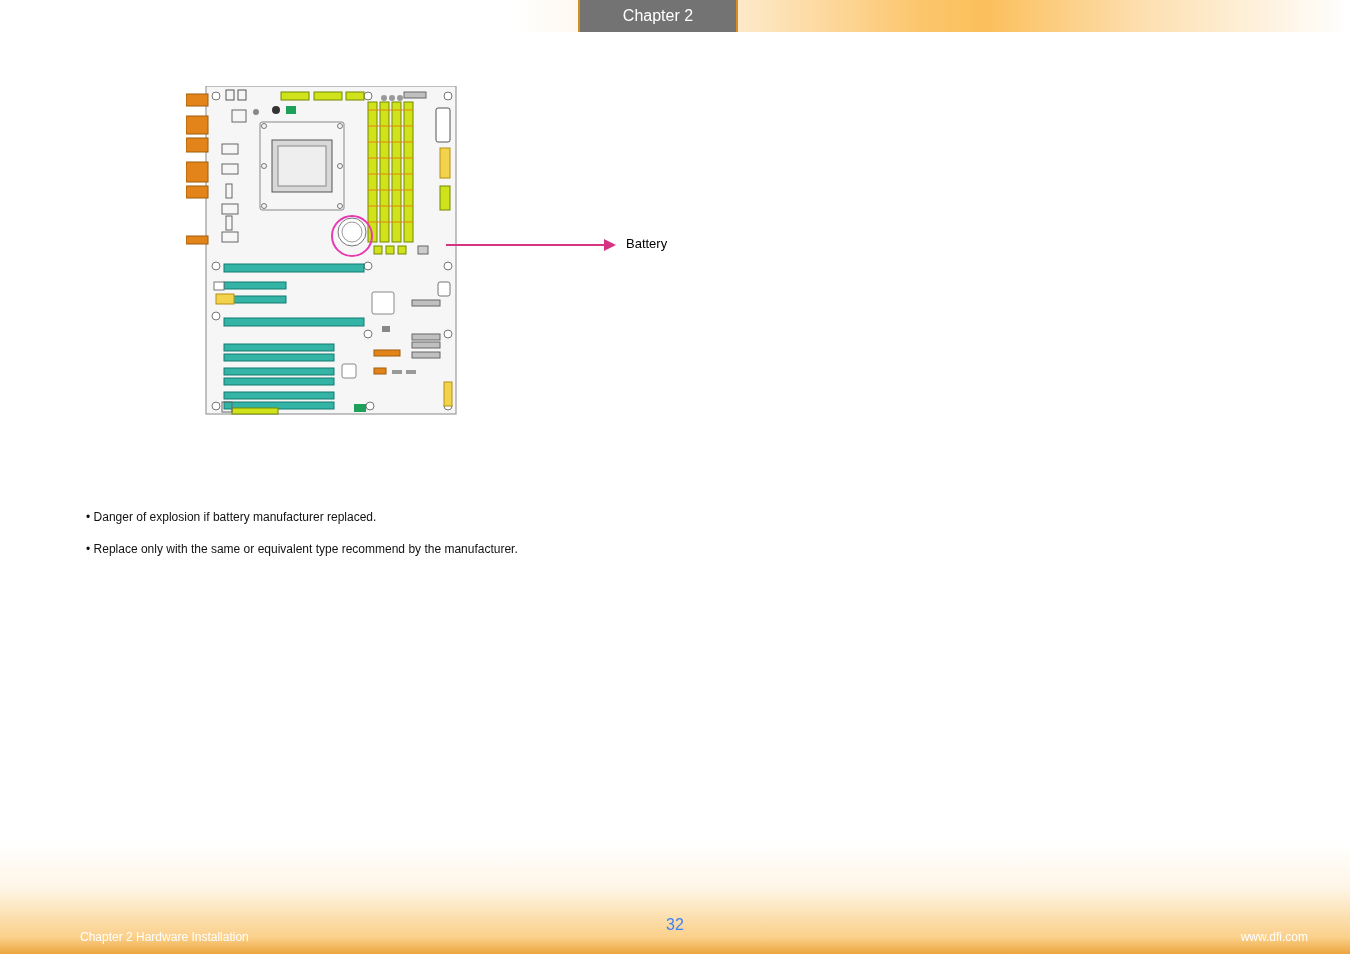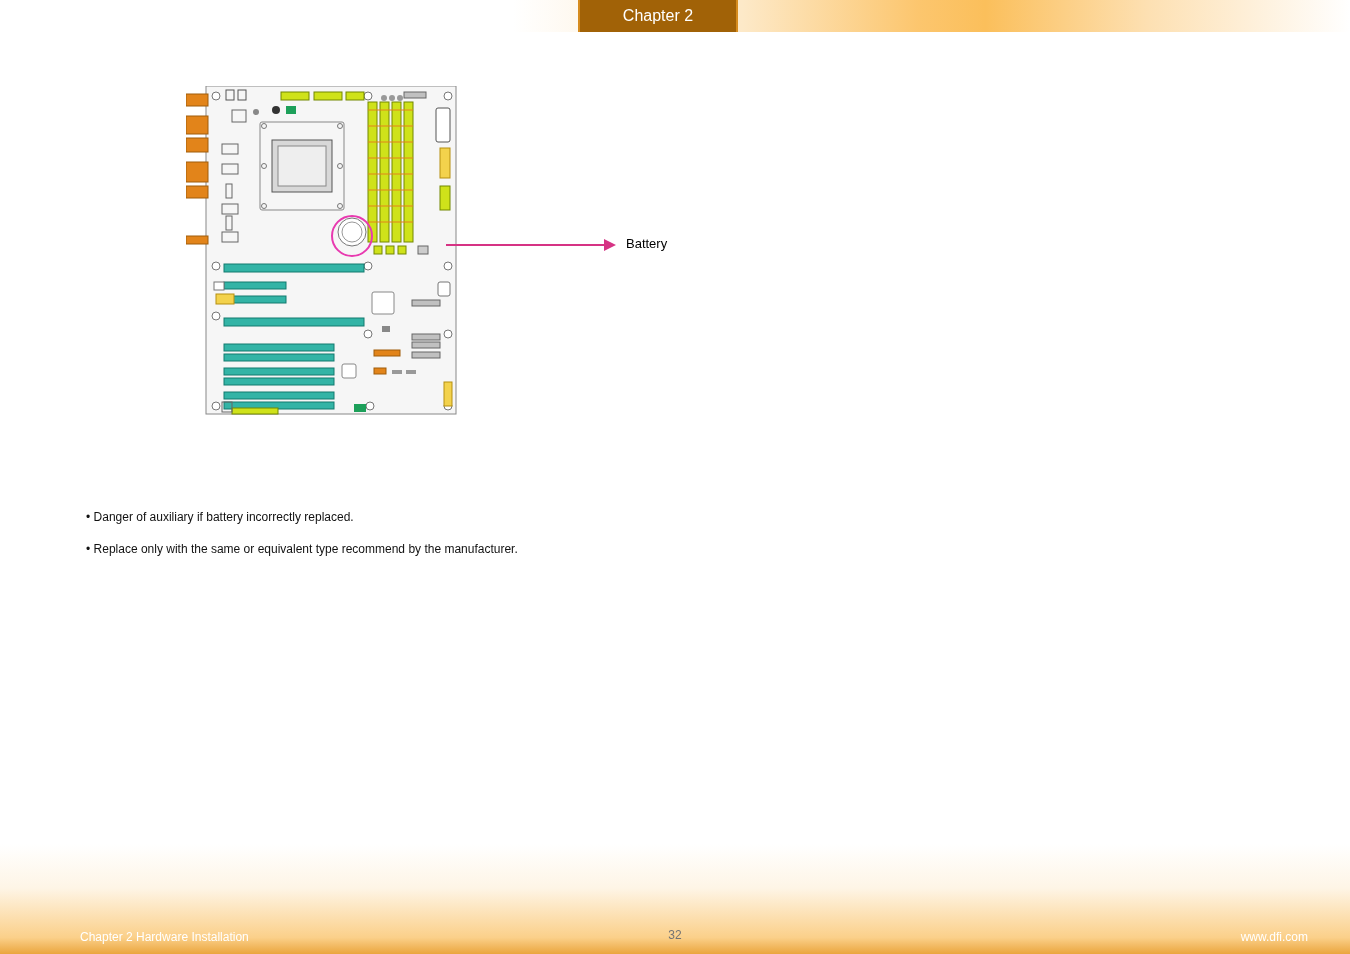--- a/index.html
+++ b/index.html
@@ -16,21 +16,21 @@
       top: 0; left: 0; right: 0;
       height: 32px;
       background: linear-gradient(to right, #fff 0%, #fff 38%, #fde9c8 55%, #fcc66e 68%, #fbbf5b 73%, #fde0b2 85%, #fff 100%);
     }
     .chapter-tab {
       position: absolute;
       top: 0;
       left: 578px;
       width: 160px;
       height: 32px;
-      background: #a16207;
+      background: #737373;
       border-left: 2px solid #d68c1f;
       border-right: 2px solid #d68c1f;
       display: flex;
       align-items: center;
       justify-content: center;
       font-size: 16px;
       color: #fff;
     }
     .content {
       position: absolute;
@@ -99,25 +99,25 @@
       left: 80px;
       right: 42px;
       display: flex;
       justify-content: space-between;
       align-items: center;
       font-size: 12px;
       color: #fff;
     }
     .page-num {
       position: absolute;
-      bottom: 12px;
+      bottom: 20px;
       left: 50%;
       transform: translateX(-50%);
-      color: #737373;
-      font-size: 12px;
+      color: #3b82f6;
+      font-size: 16px;
     }
   </style>
 </head>
 <body>
 
 <div class="top-gradient"></div>
 <div class="chapter-tab">
   <span>Chapter 2</span>
 </div>
 
@@ -269,21 +269,21 @@
       <rect x="28" y="196" width="10" height="8" fill="#fff" stroke="#777"></rect>
       <rect x="30" y="208" width="18" height="10" fill="#f3d24c" stroke="#b58f10"></rect>
       <rect x="36" y="316" width="10" height="10" fill="none" stroke="#666"></rect>
     </svg>
     <div class="callout-arrow"></div>
     <div class="callout-label">Battery</div>
   </div>
 
 
   <ul class="safety">
-    <li>Danger of auxiliary if battery incorrectly replaced.</li>
+    <li>Danger of explosion if battery manufacturer replaced.</li>
     <li>Replace only with the same or equivalent type recommend by the manufacturer.</li>
   </ul>
 
 </div>
 
 <div class="bottom-gradient"></div>
 <div class="footer-bar">
   <span>Chapter 2 Hardware Installation</span>
   <span>www.dfi.com</span>
 </div>

